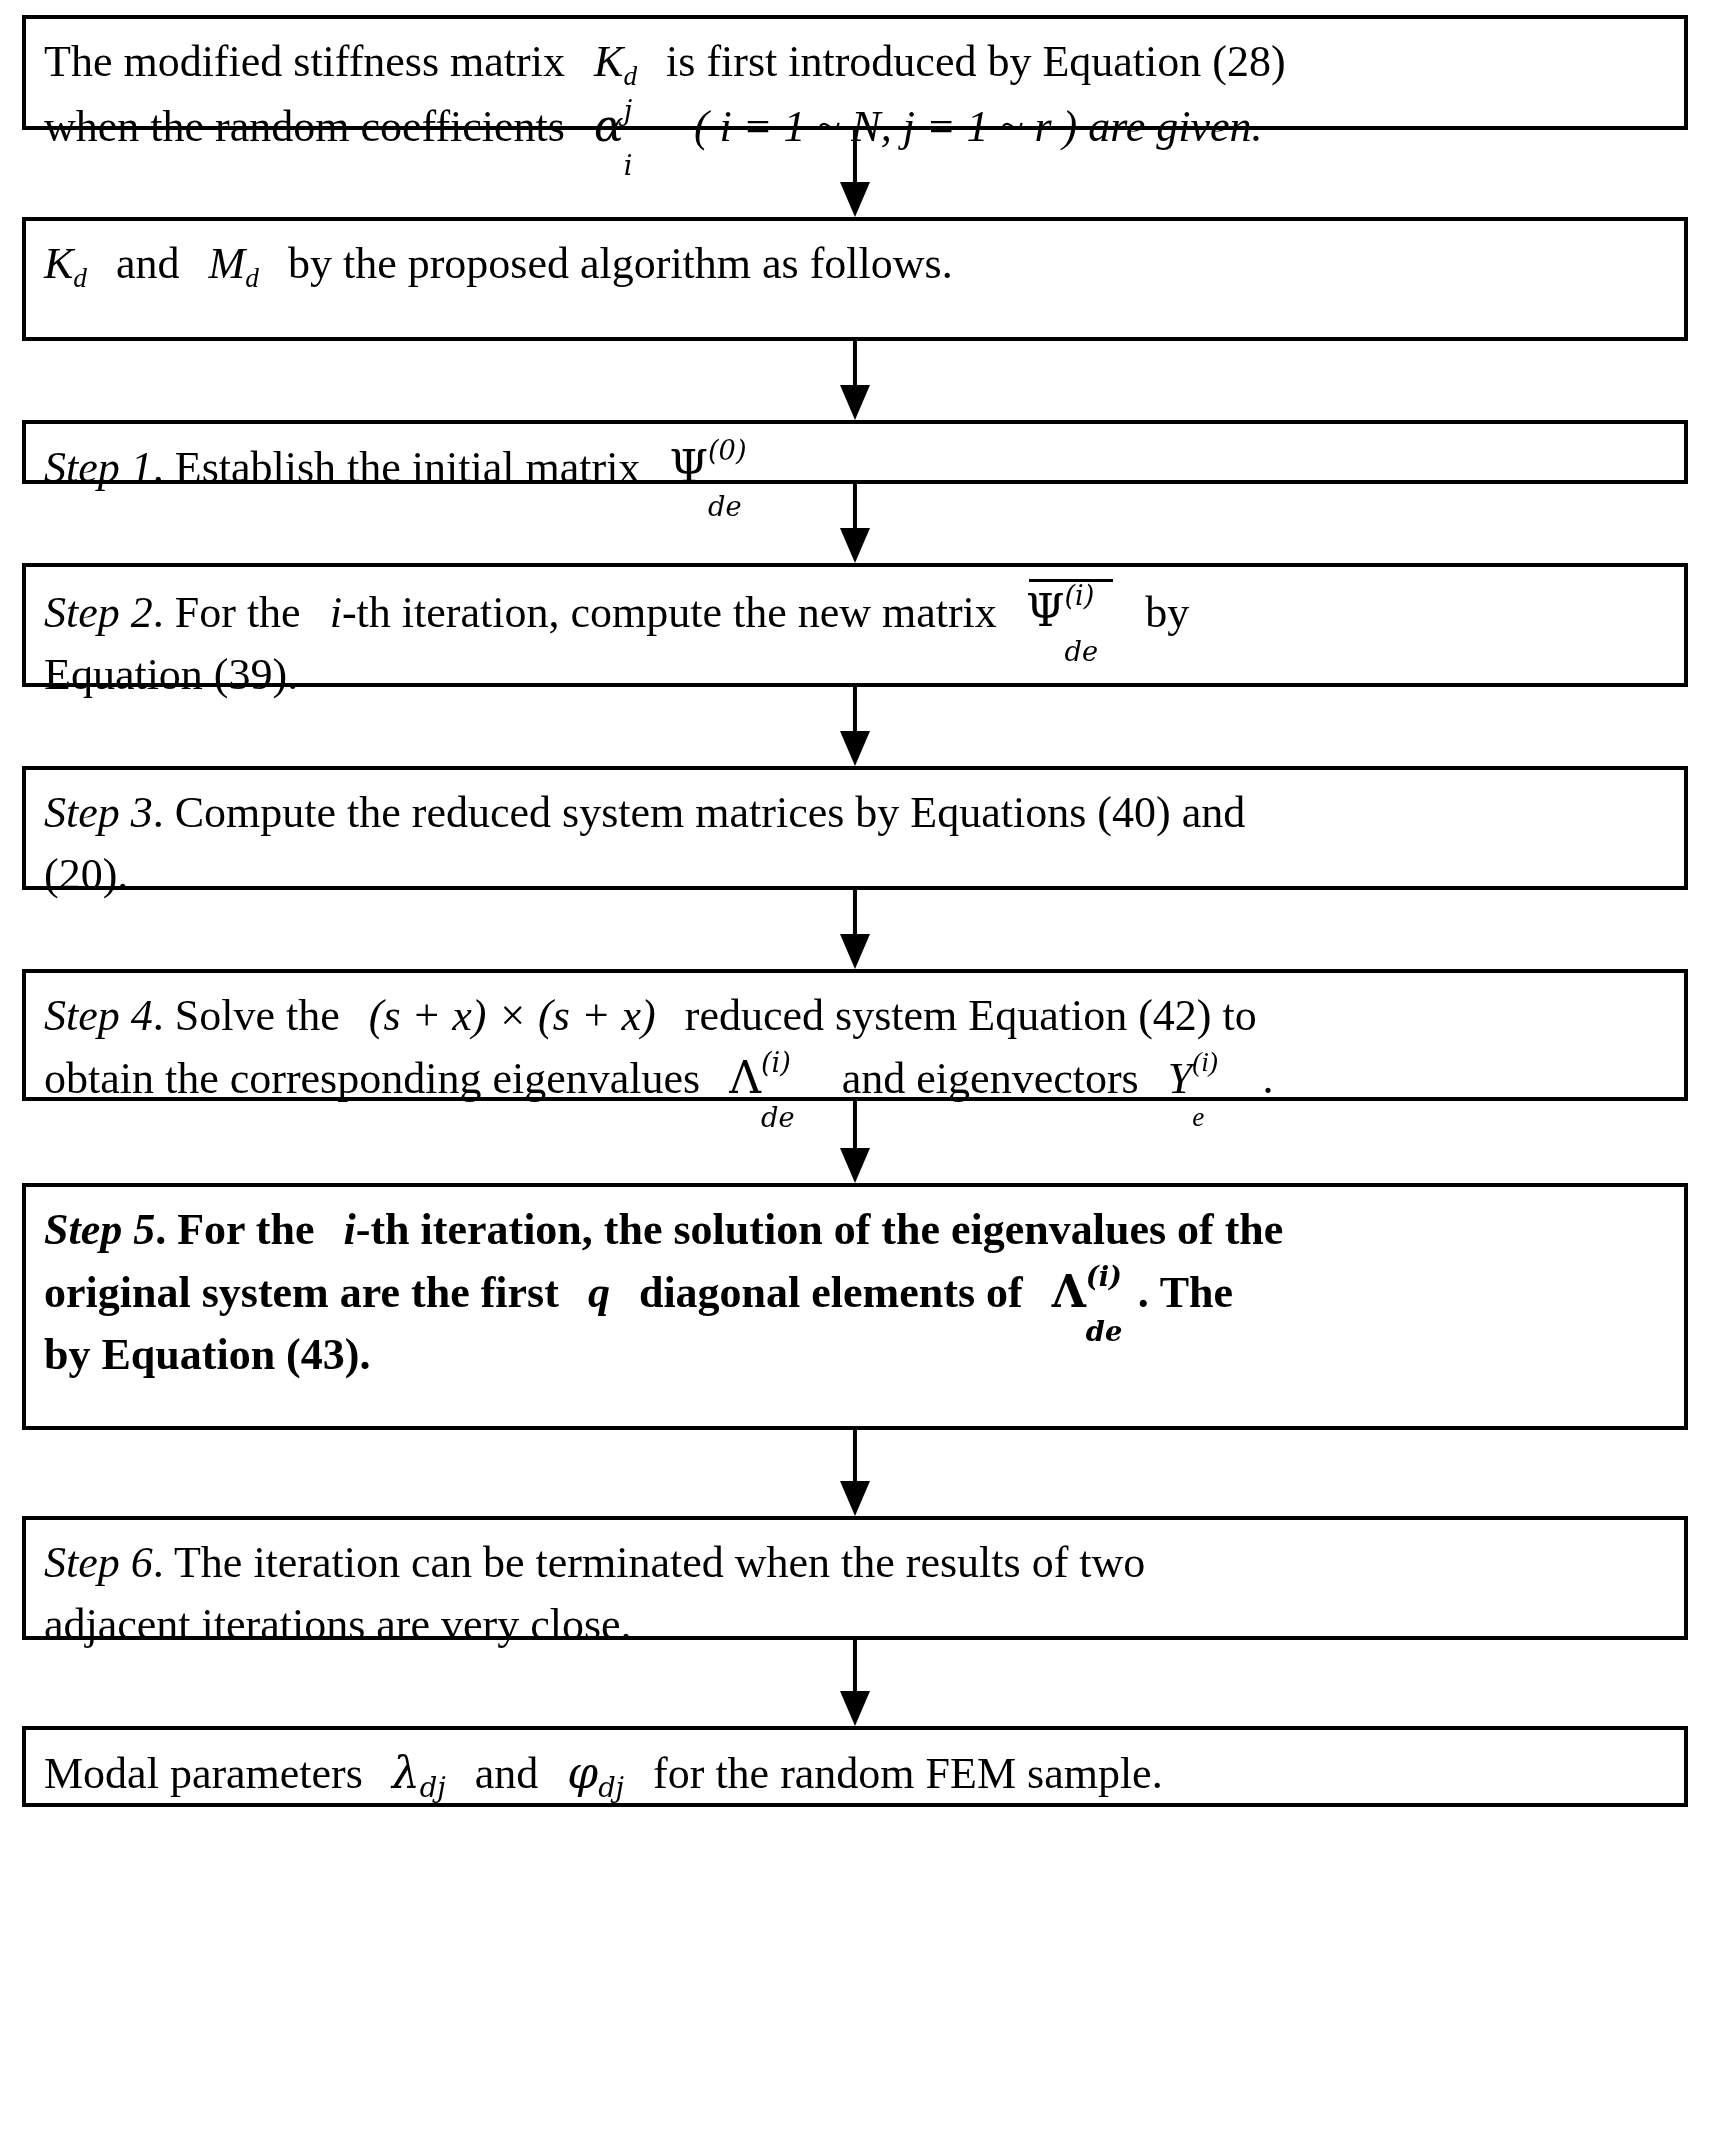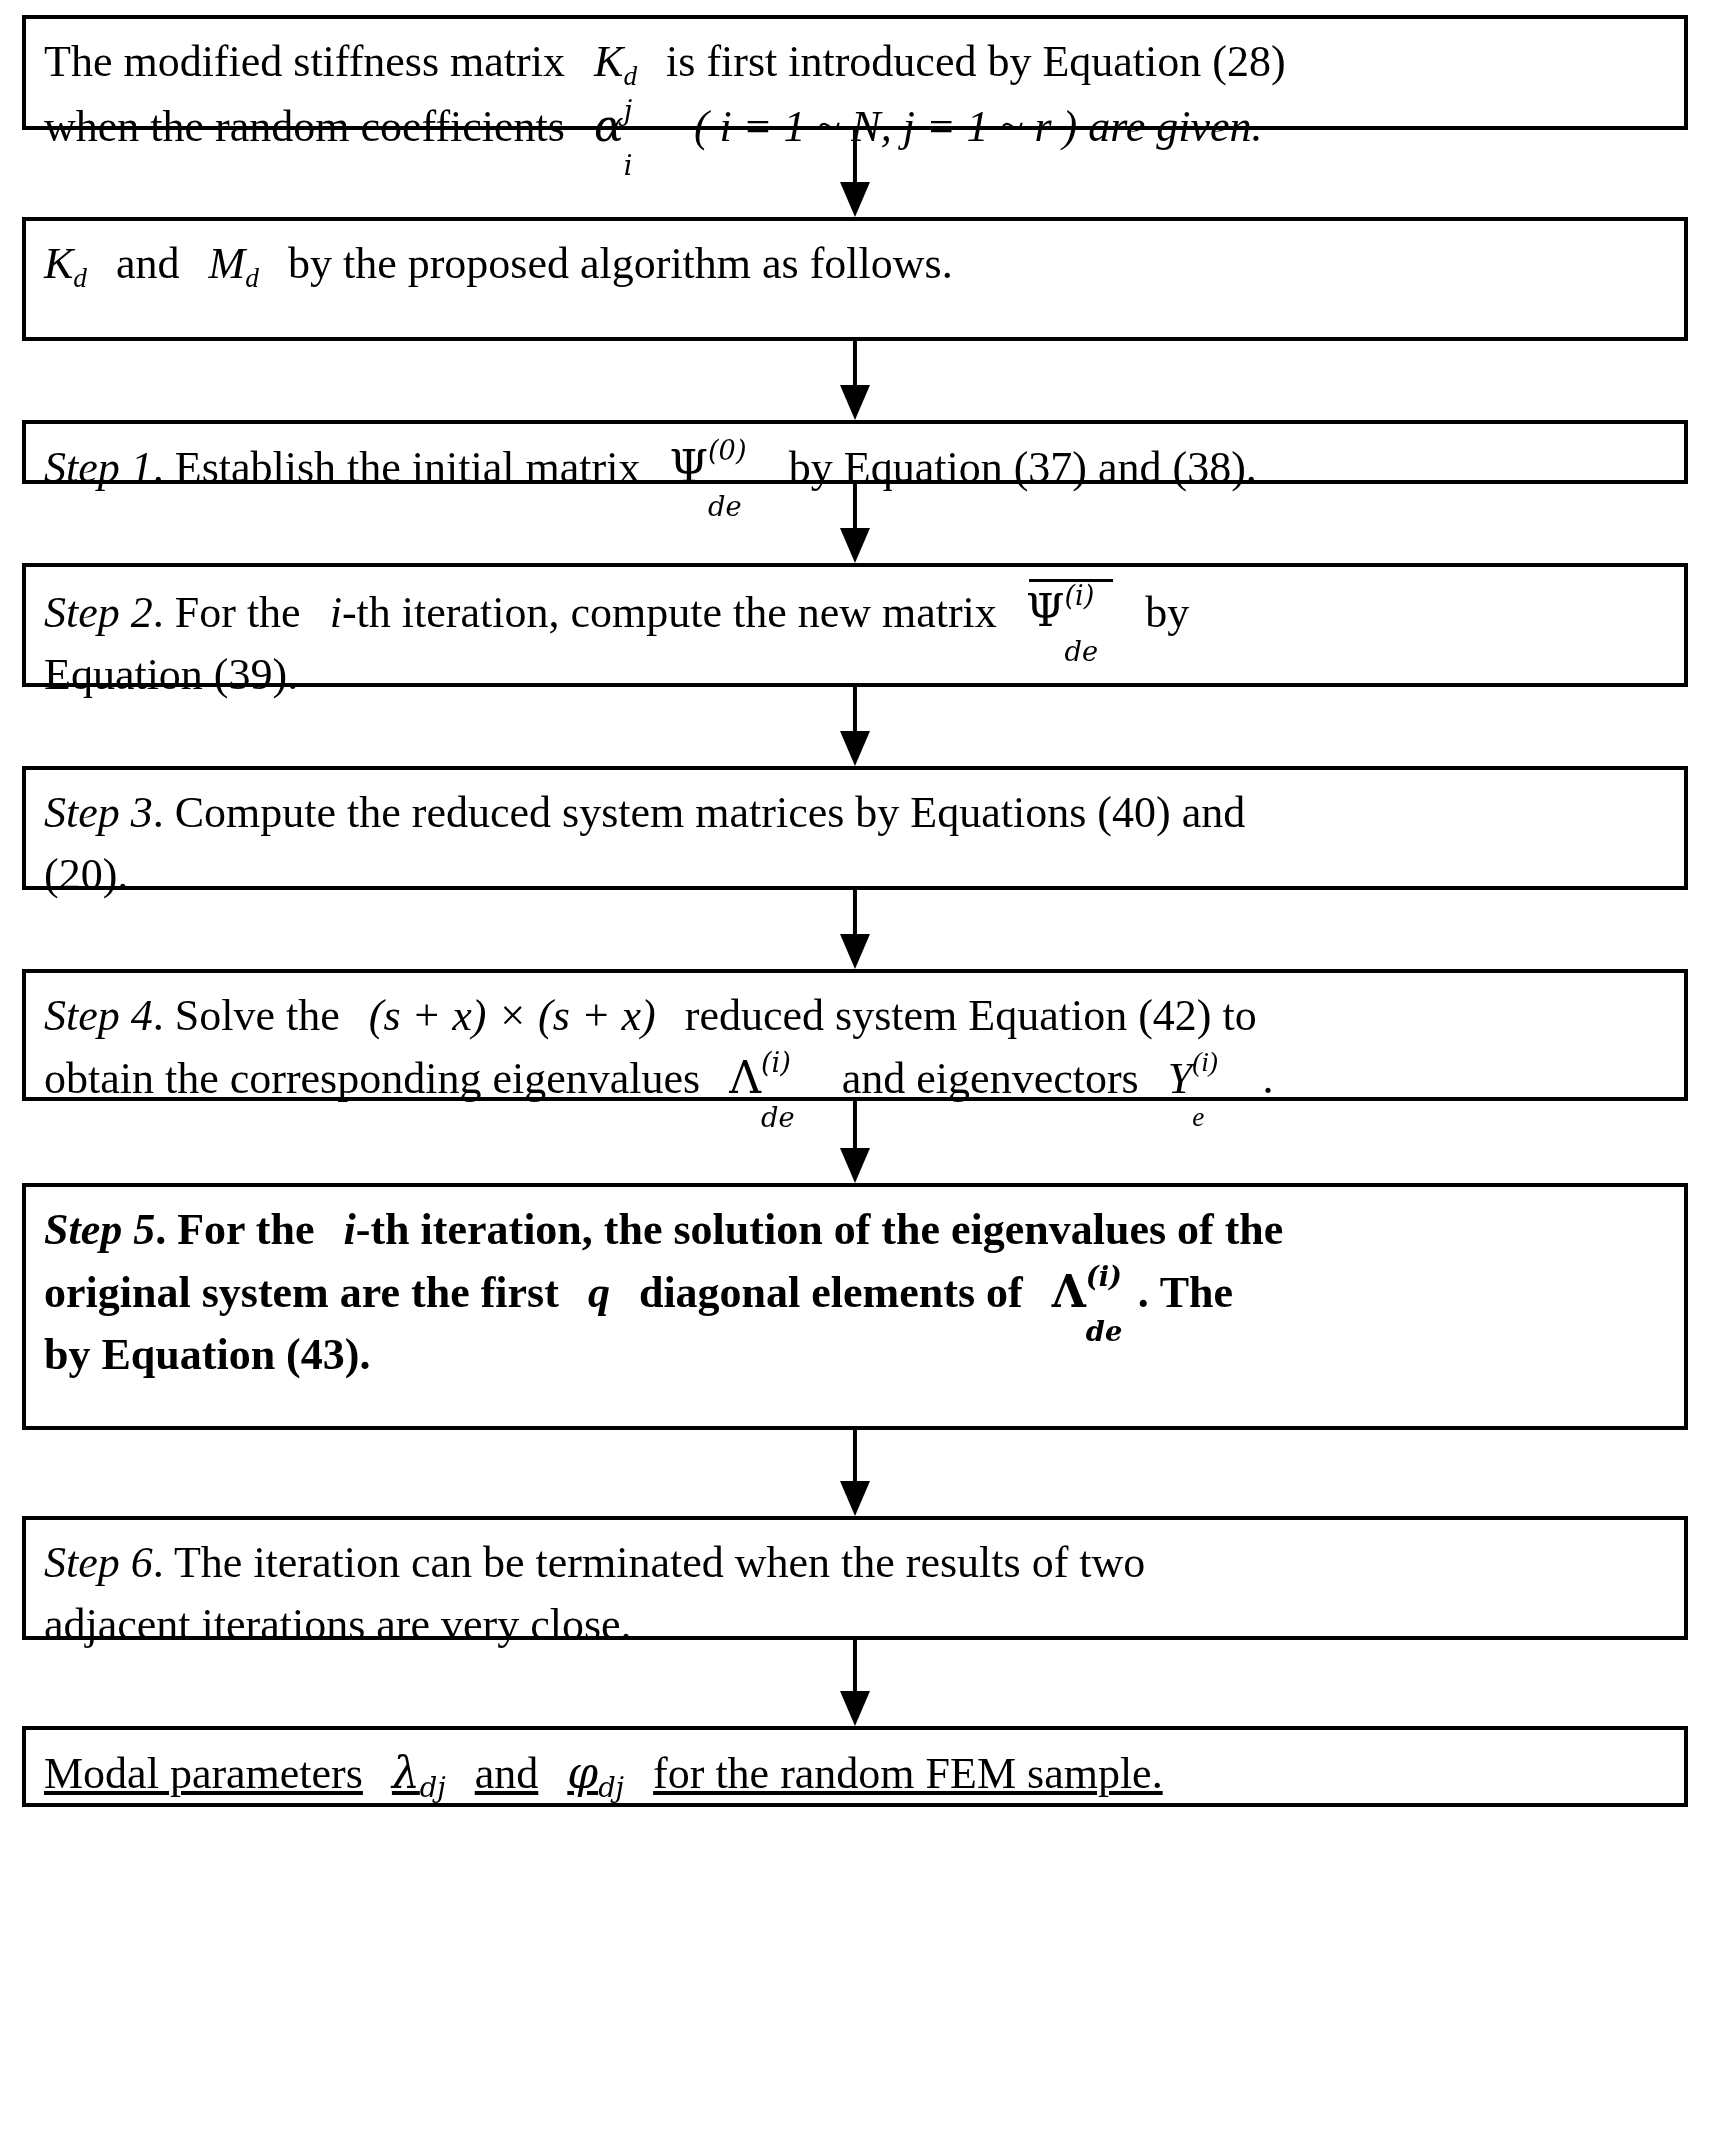--- a/index.html
+++ b/index.html
@@ -166,21 +166,21 @@
 
   <div class="connector" style="height:79px;">
     <div class="arrow" style="height:79px;">
       <div class="shaft" style="height:44px;"></div>
       <div class="head"></div>
     </div>
   </div>
 
   <div class="box" style="height:64px;">
     <p class="nojust">
-      <span class="stepw">Step 1</span><span>. Establish the initial matrix</span><span class="spwide"></span><span class="mgreek-up"><span>Ψ</span><span class="stack"><span class="up mup">(0)</span><span class="dn">de</span></span></span><span class="spwide"></span><span>by Equation (37) and (38).</span>
+      <span class="stepw">Step 1</span><span>. Establish the initial matrix</span><span class="spwide"></span><span class="mgreek-up"><span>Ψ</span><span class="stack"><span class="up mup">(0)</span><span class="dn">de</span></span></span><span class="spwide"></span>
     </p>
   </div>
 
   <div class="connector" style="height:79px;">
     <div class="arrow" style="height:79px;">
       <div class="shaft" style="height:44px;"></div>
       <div class="head"></div>
     </div>
   </div>
 
@@ -260,20 +260,20 @@
     </p>
   </div>
 
   <div class="connector" style="height:86px;">
     <div class="arrow" style="height:86px;">
       <div class="shaft" style="height:51px;"></div>
       <div class="head"></div>
     </div>
   </div>
 
-  <div class="box" style="height:81px;text-decoration:underline;">
+  <div class="box" style="height:81px;">
     <p class="nojust">
       <span>Modal parameters</span><span class="spwide"></span><span class="mgreek"><span>λ</span><span class="sub">dj</span></span><span class="spwide"></span><span>and</span><span class="spwide"></span><span class="mgreek"><span>φ</span><span class="sub">dj</span></span><span class="spwide"></span><span>for the random FEM sample.</span>
     </p>
   </div>
 
 </div>
 
 
 </body></html>

